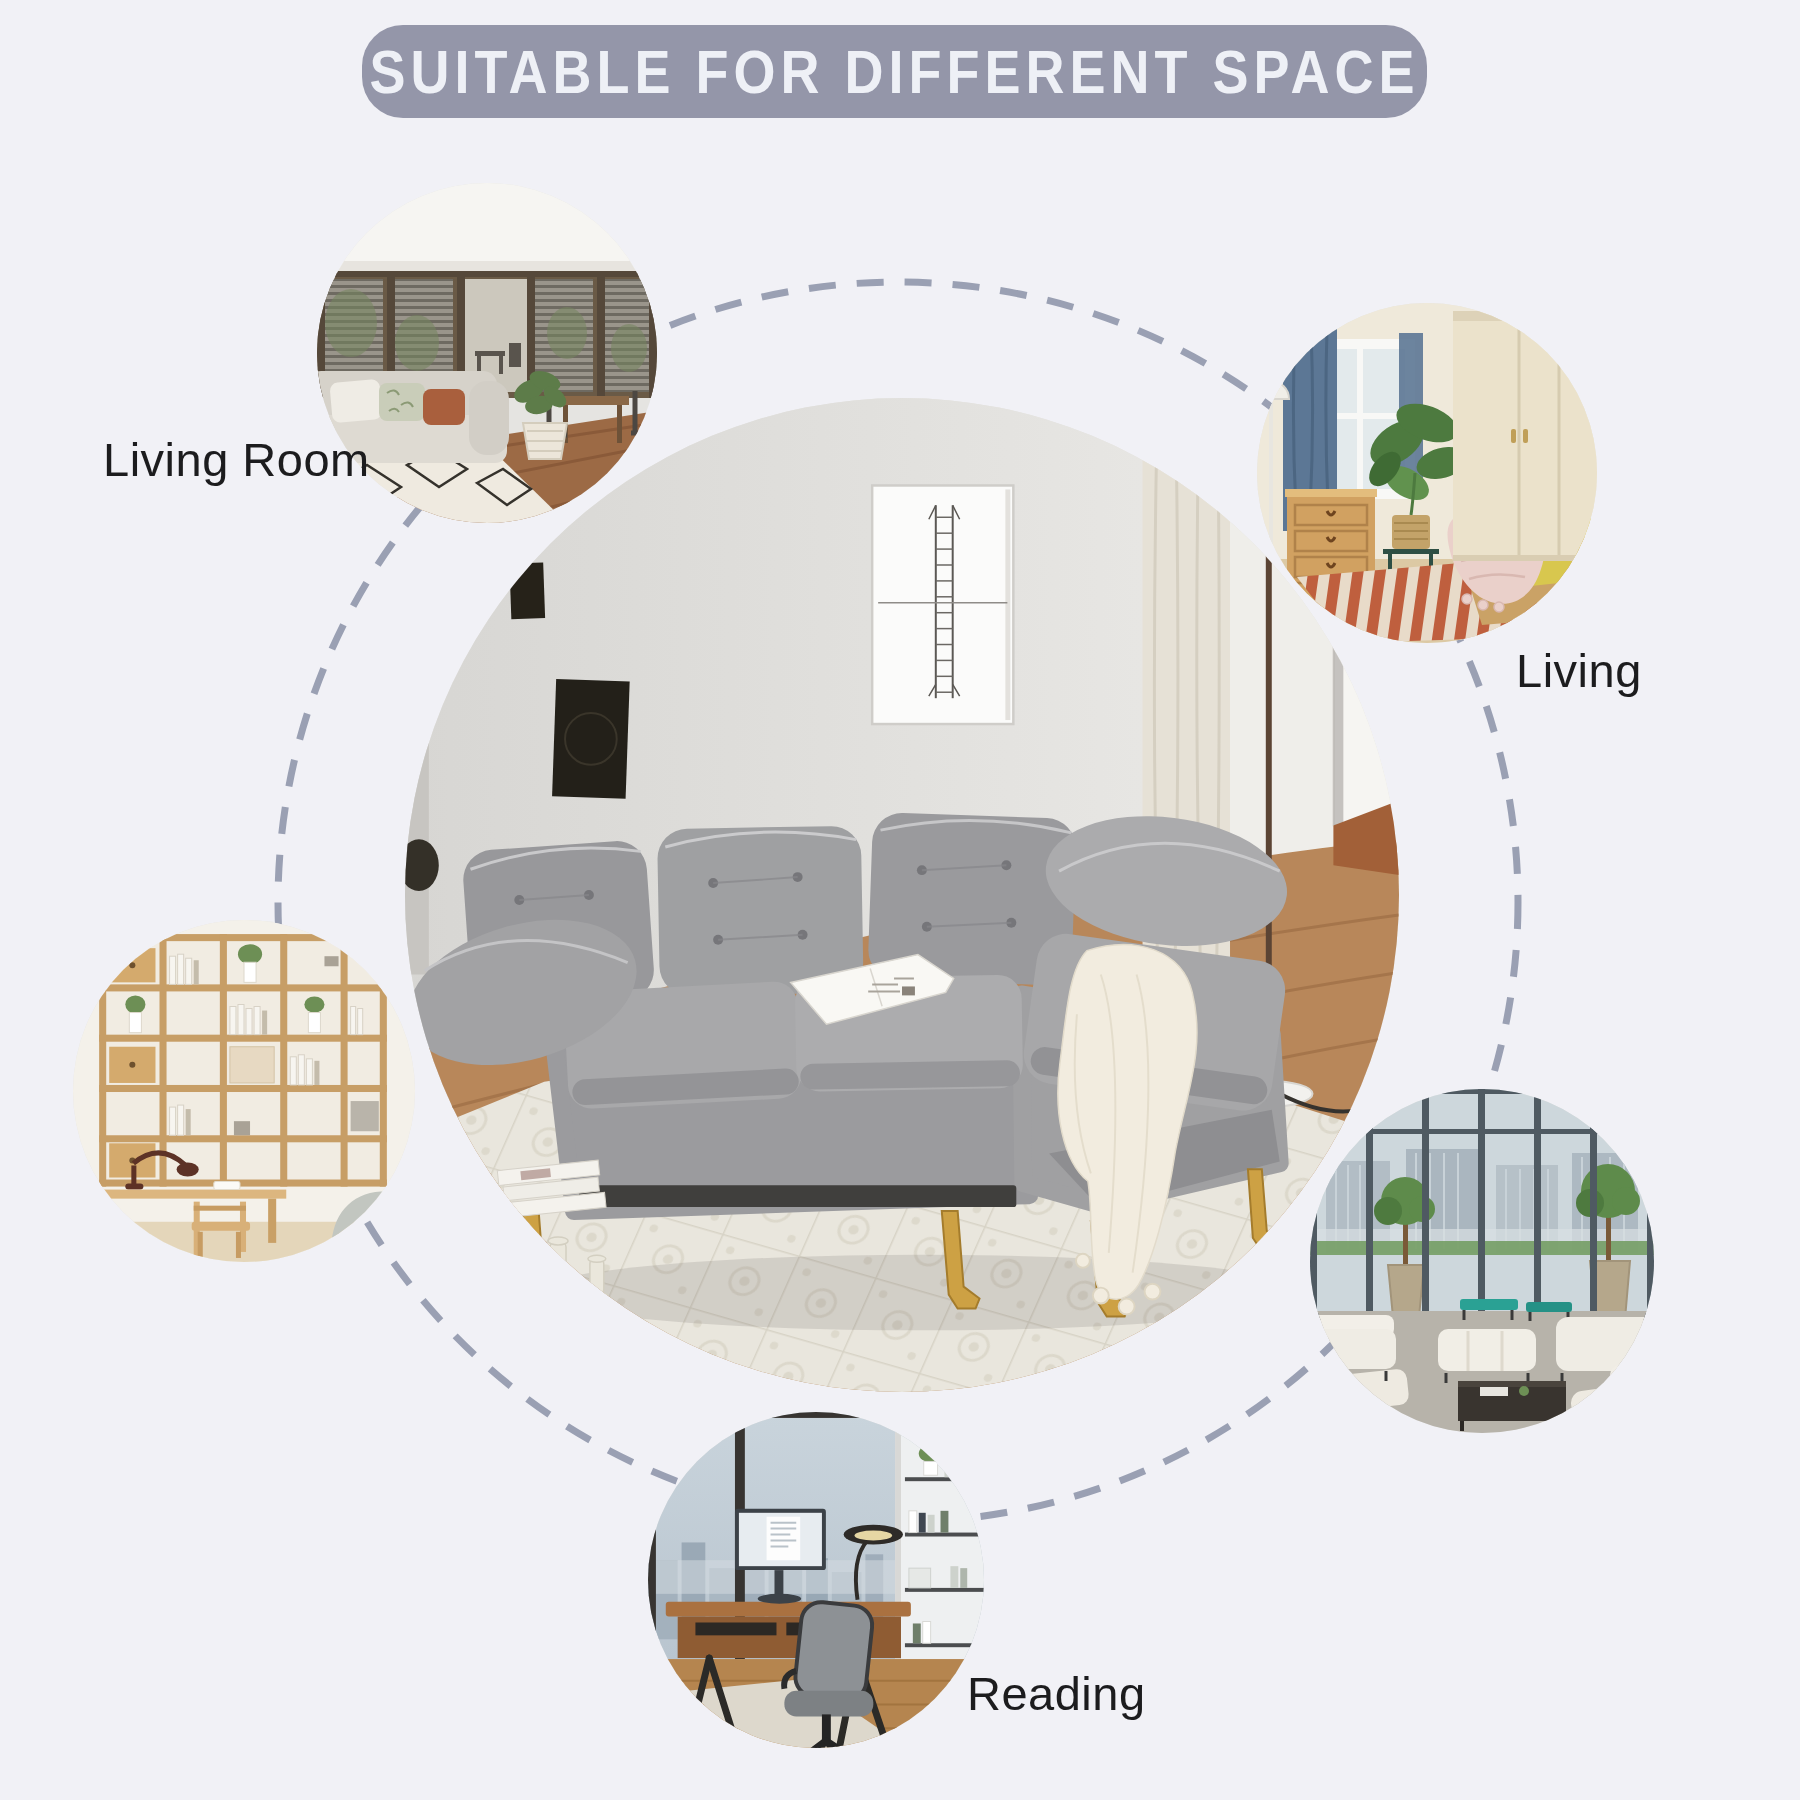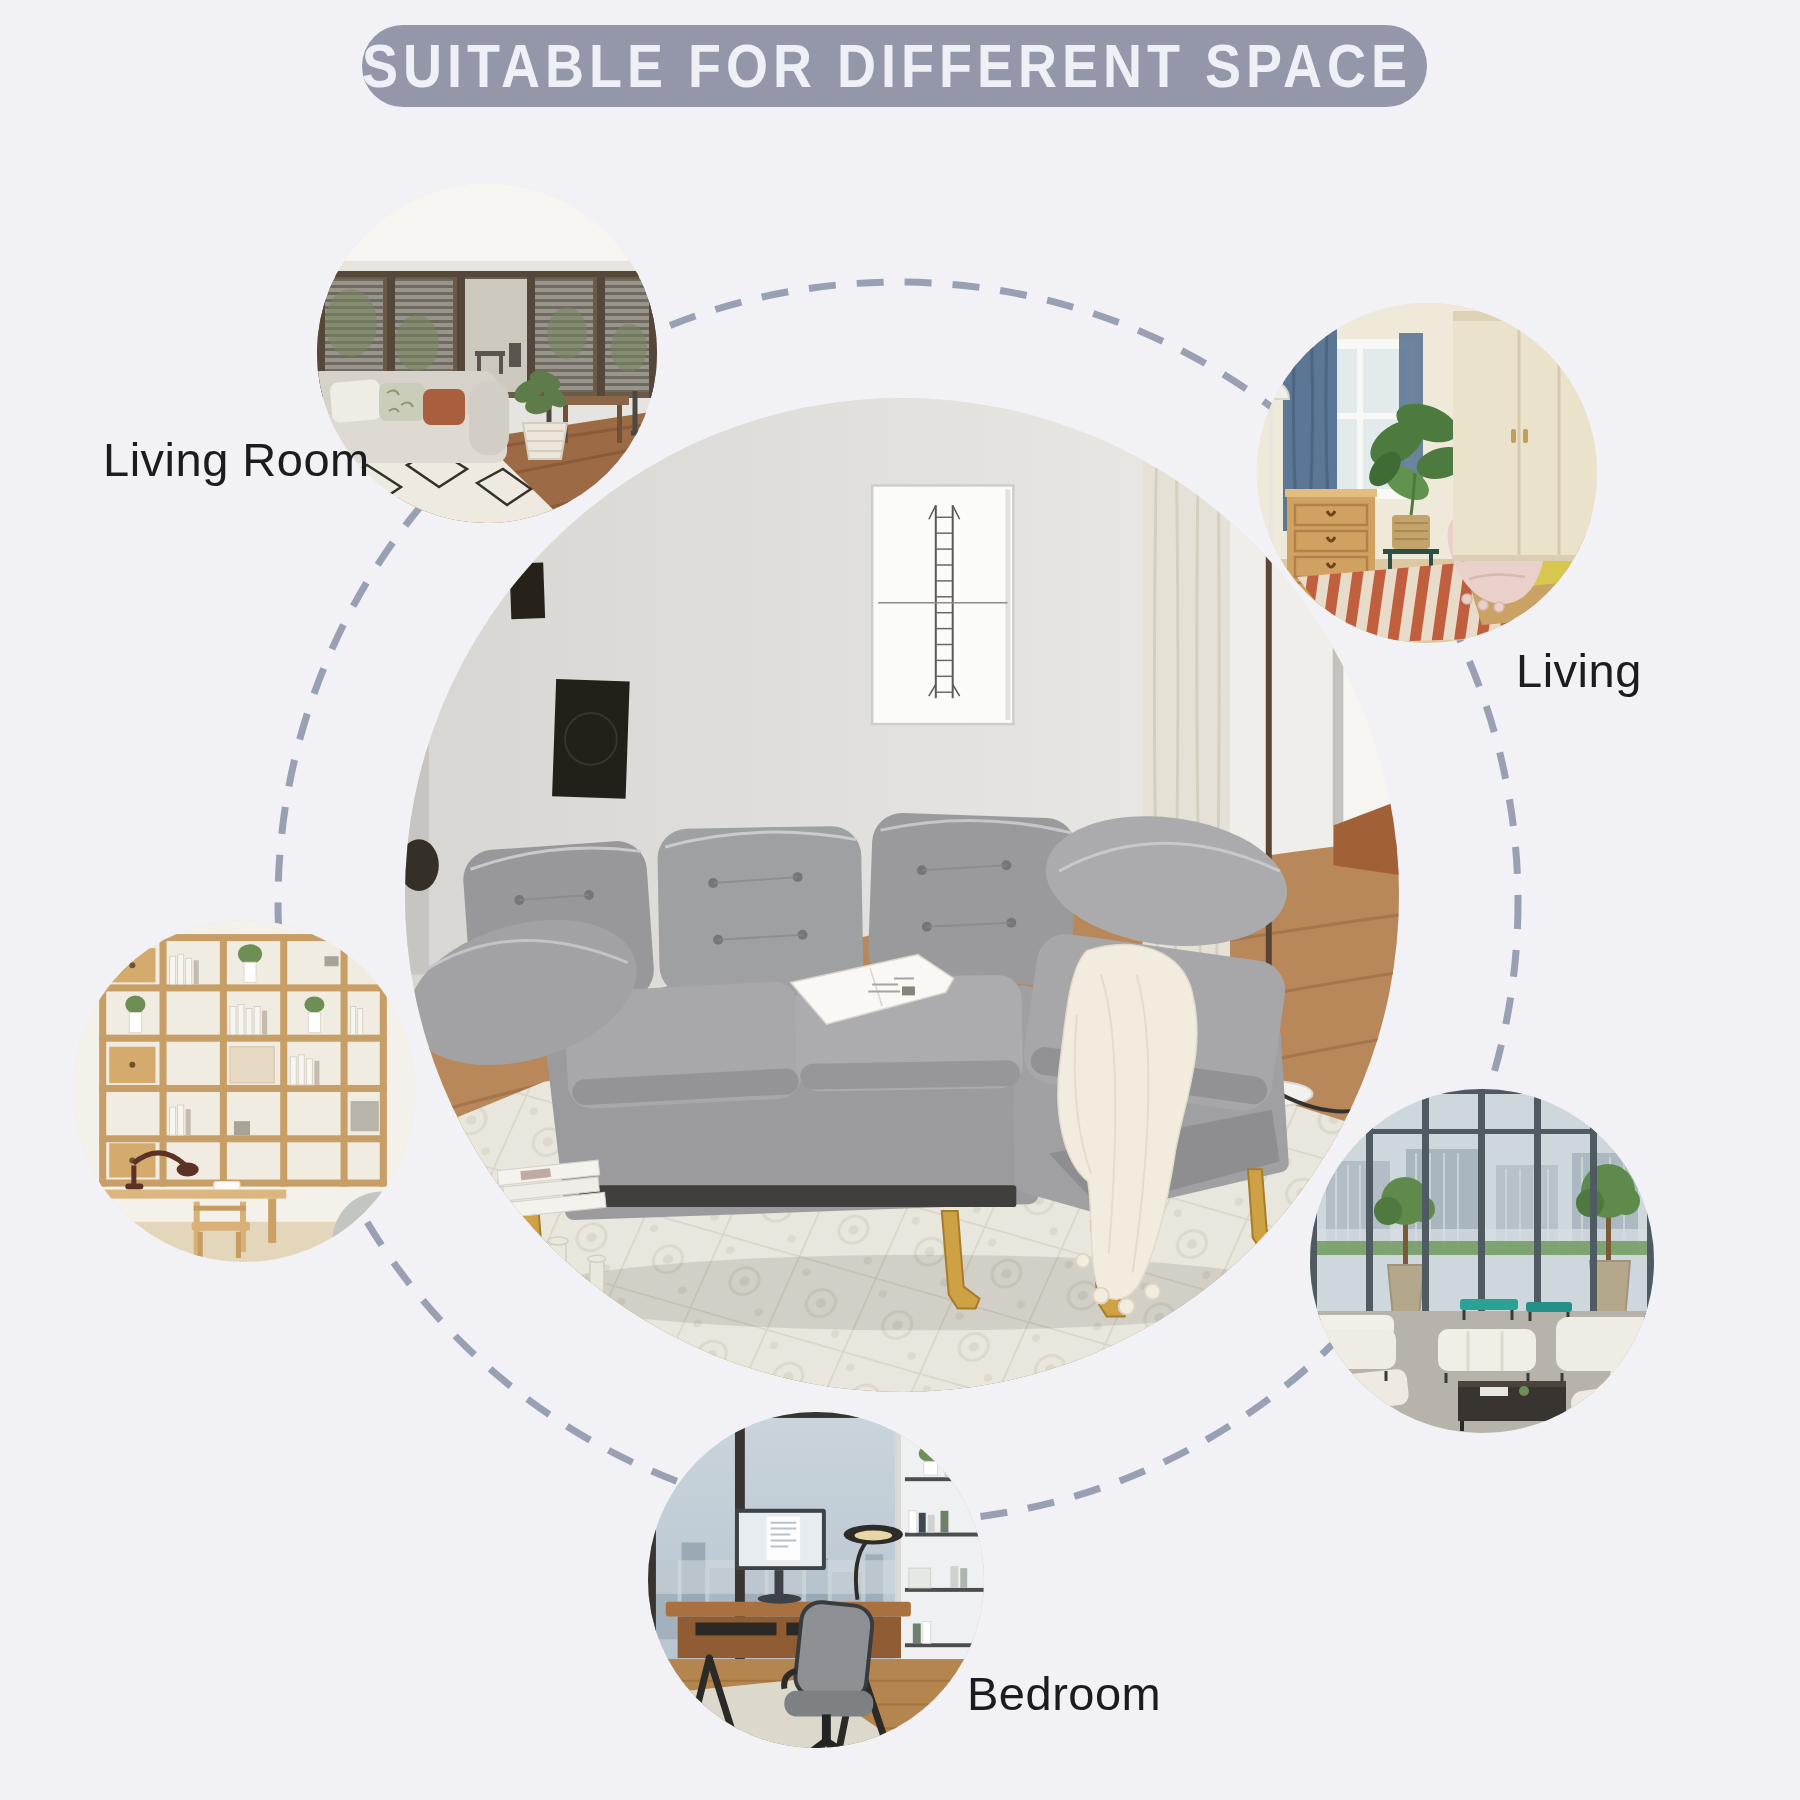--- a/index.html
+++ b/index.html
@@ -2,23 +2,23 @@
 <html style="--background: #f1f1f6; --banner_fill: #9496a9; --banner_text: #eef0f6; --dashed_ring: #9aa0b3; --label_text: #1c1c1e; --sofa_fabric: #a0a0a2; --sofa_leg_gold: #cda144;"><head>
 <meta charset="utf-8">
 <style>
   html,body{margin:0;padding:0;background:#e8e8ee;}
   .poster{
     position:relative;width:1800px;height:1800px;overflow:hidden;
     background:var(--background,#f1f1f6);
     font-family:"Liberation Sans","DejaVu Sans",sans-serif;
   }
   .banner{
-    position:absolute;left:362px;top:25px;width:1065px;height:82px;
+    position:absolute;left:362px;top:25px;width:1065px;height:93px;
     border-radius:41px;background:var(--banner_fill,#9496a9);
-    display:flex;align-items:center;justify-content:flex-start;
+    display:flex;align-items:center;justify-content:center;
   }
   .banner span{
     font-size:54px;font-weight:bold;letter-spacing:5px;
     color:var(--banner_text,#eef0f6);transform:scaleY(1.12);white-space:nowrap;
   }
   .ring{position:absolute;left:0;top:0;width:1800px;height:1800px;}
   .ring circle{fill:none;stroke:var(--dashed_ring,#9aa0b3);stroke-width:7;stroke-dasharray:27 21;}
   .circle{position:absolute;border-radius:50%;overflow:hidden;background:#e5e4e1;}
   .circle svg{display:block;width:100%;height:100%;}
   .c-main{left:405px;top:398px;width:994px;height:994px;}
@@ -634,15 +634,15 @@
       </g>
     </svg>
   </div>
 
   <div class="banner">
     <span>SUITABLE FOR DIFFERENT SPACE</span>
   </div>
 
   <div class="label l-living">Living Room</div>
   <div class="label l-bedroom">Living</div>
-  <div class="label l-office">Bedroom</div>
+  <div class="label l-office">Reading</div>
 
 </div>
 
 </body></html>

